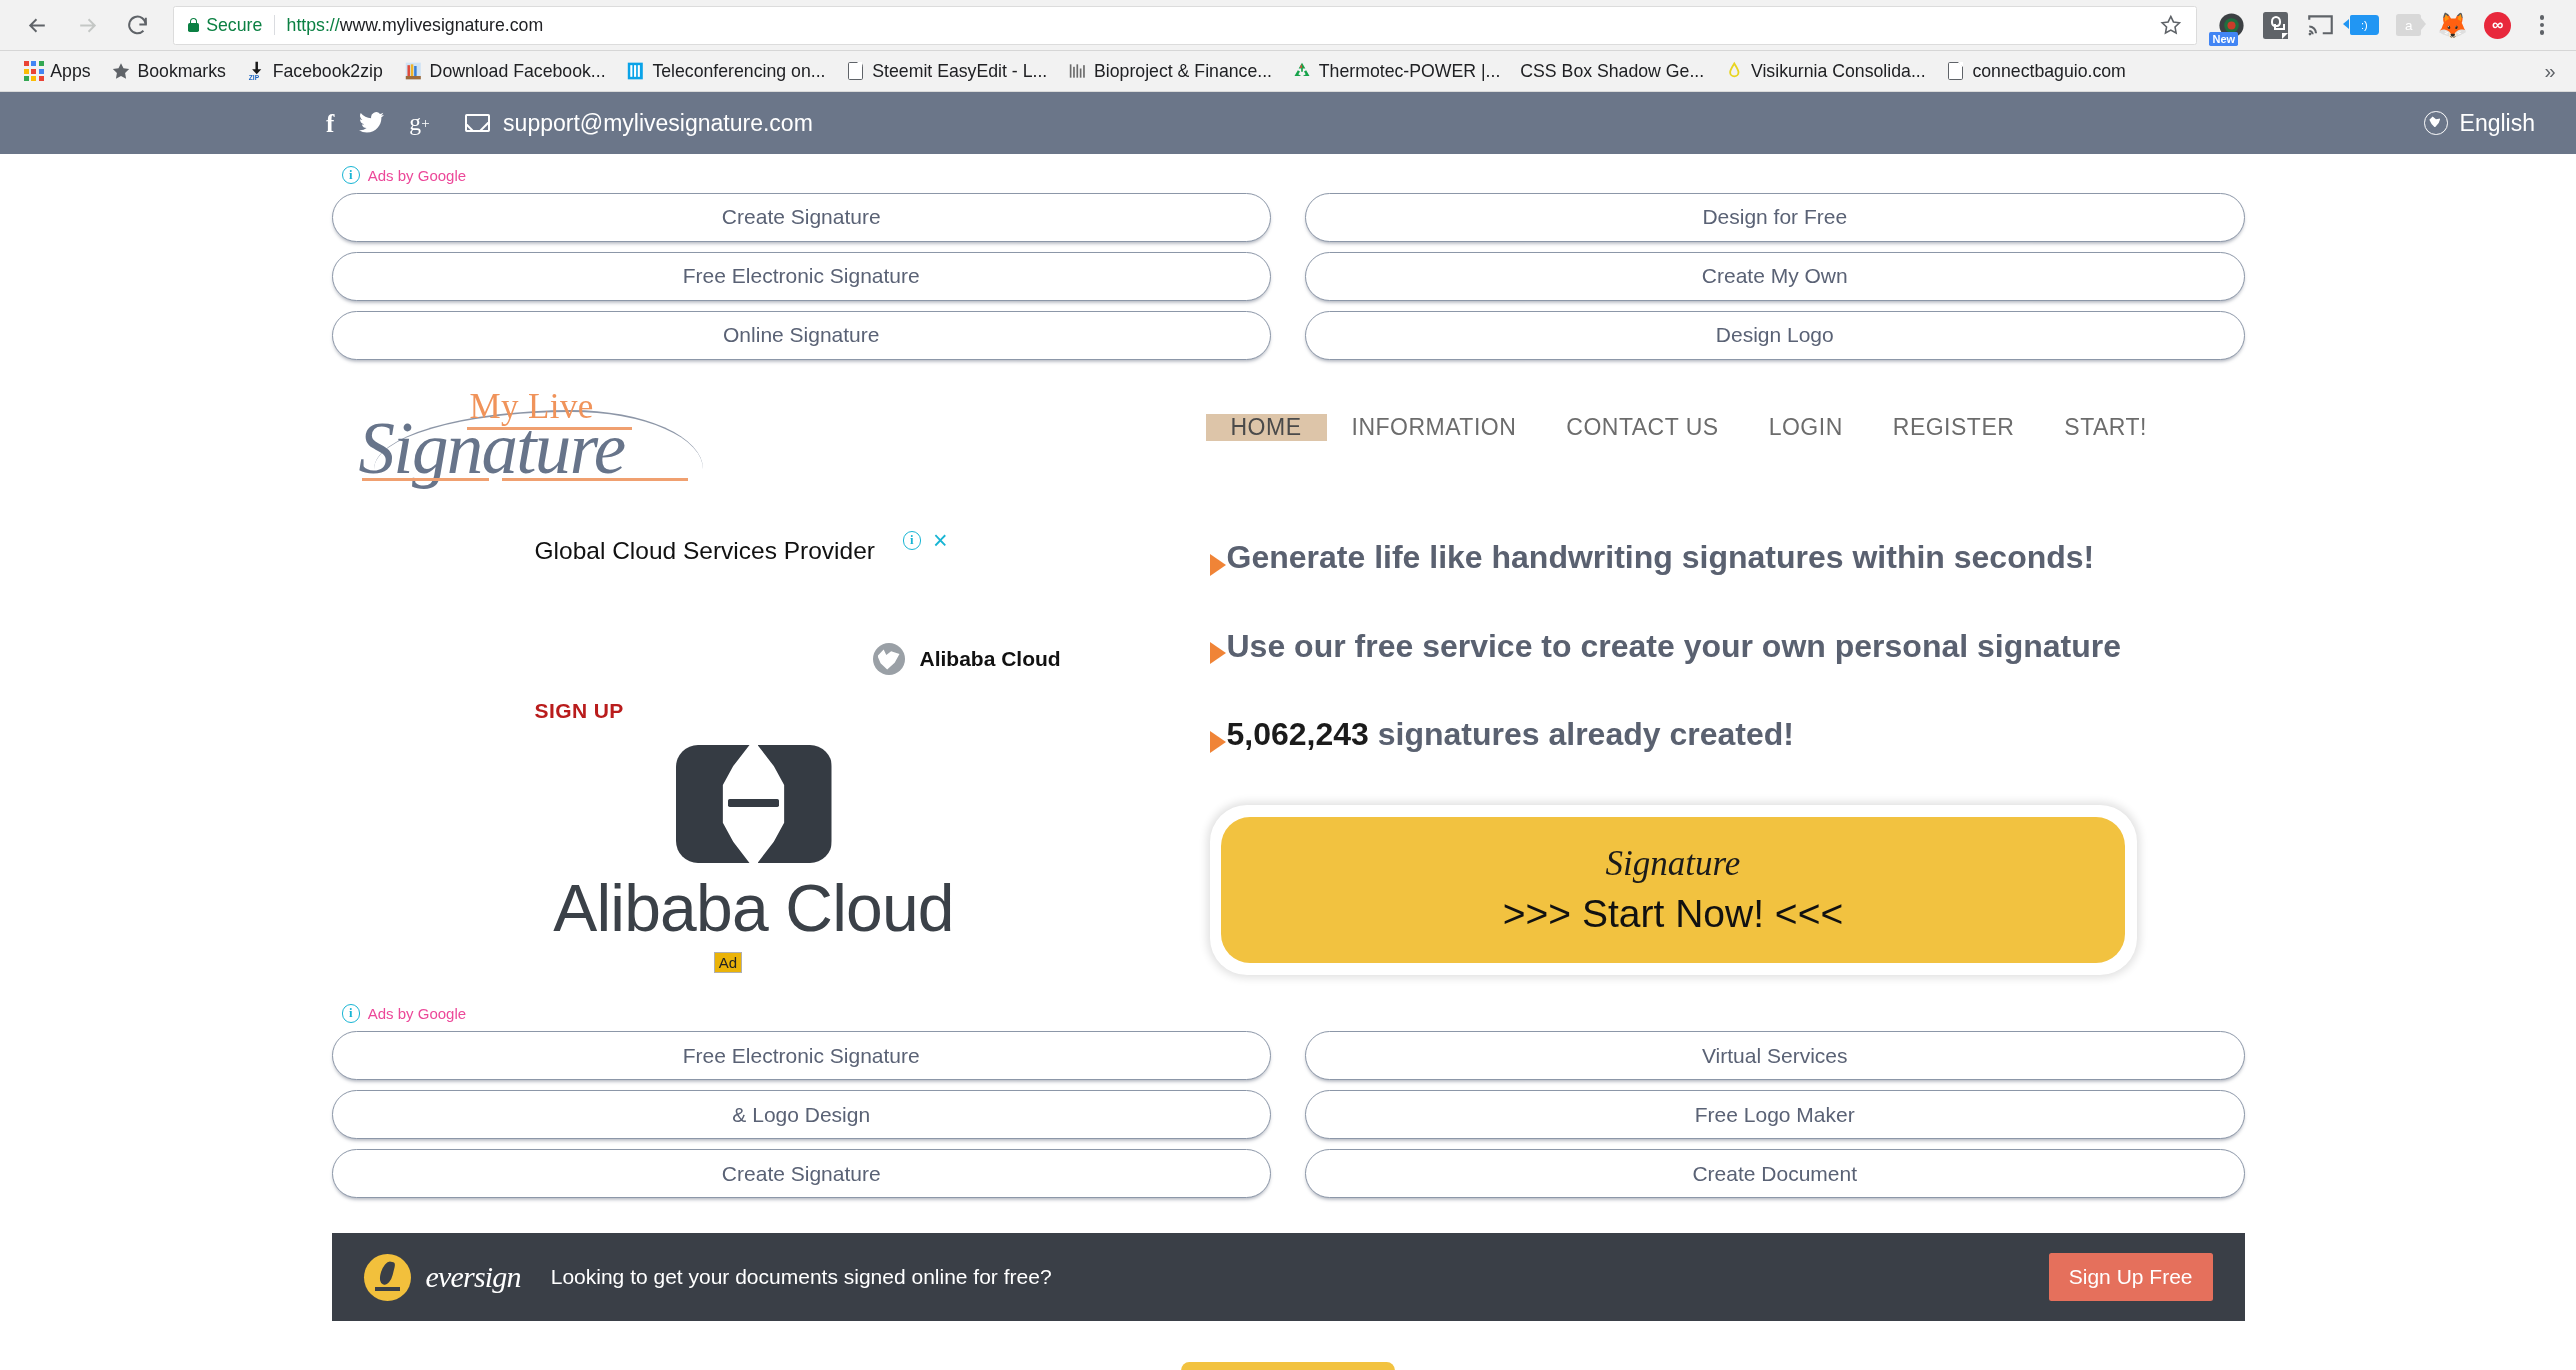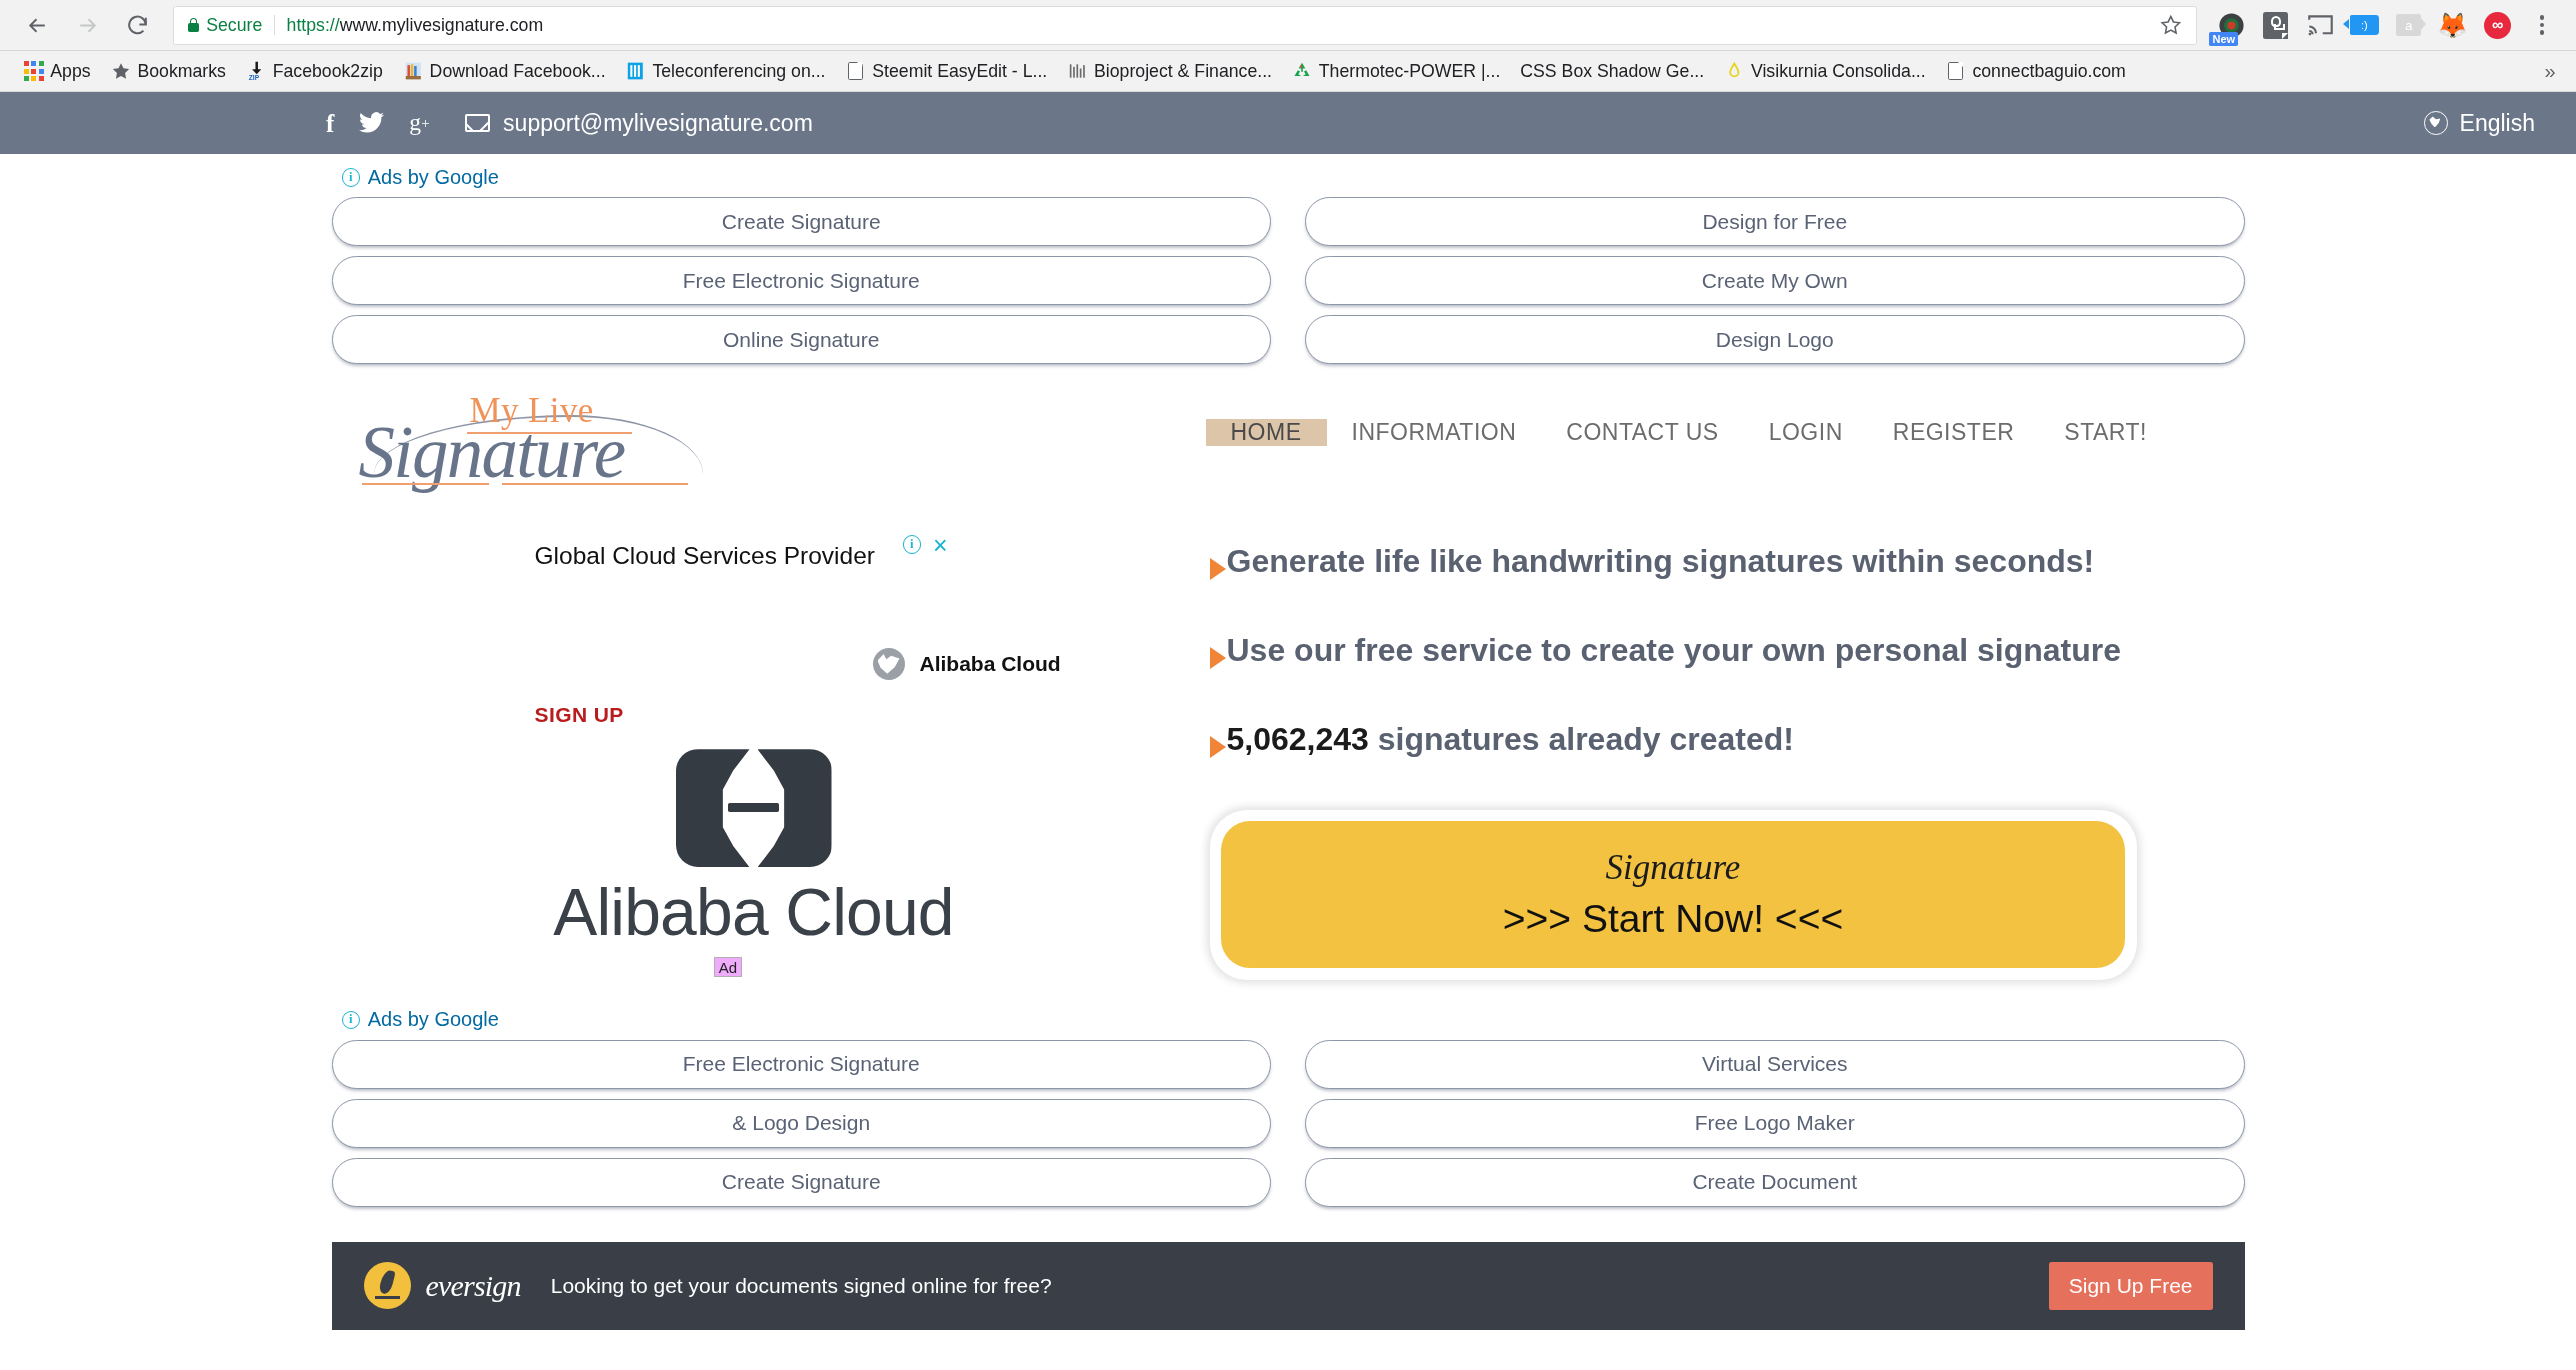--- a/index.html
+++ b/index.html
@@ -150,21 +150,21 @@
   .page { position: relative; width: 100%; background: #fff; }
   .content-wrap { width: 1913px; margin: 0 auto; position: relative; }
 
   .ads-label { display: flex; align-items: center; gap: 7.6px; padding: 11.8px 0 8.4px 10px; }
   .info-circle {
     width: 18.6px; height: 18.6px; border: 1.7px solid #18b5d4; border-radius: 50%;
     color: #18b5d4; font-size: 12.7px; font-weight: bold;
     display: flex; align-items: center; justify-content: center;
     font-family: "Liberation Serif", serif;
   }
-  .ads-label-text { font-size: 20px; color: #0369a1; }
+  .ads-label-text { font-size: 15px; color: #ec4899; }
 
   .ad-grid { display: grid; grid-template-columns: repeat(2, 1fr); column-gap: 34px; row-gap: 10px; }
   .ad-btn {
     height: 49px;
     border: 1.3px solid #8c97a8;
     border-radius: 25px;
     background: #fff;
     display: flex; align-items: center; justify-content: center;
     font-size: 21px; color: #5a6275;
     box-shadow: 0 2.5px 3.4px -0.8px rgba(90,100,120,0.45);
@@ -215,21 +215,21 @@
   .ali-mark .lb, .ali-mark .rb {
     position: absolute; top: 0; width: 74px; height: 118px;
     background: #353b43;
   }
   .ali-mark .lb { left: 0; border-radius: 22px 0 0 22px;
     clip-path: polygon(0 0, 100% 0, 78% 18%, 64% 34%, 64% 66%, 78% 82%, 100% 100%, 0 100%); }
   .ali-mark .rb { right: 0; border-radius: 0 22px 22px 0;
     clip-path: polygon(0 0, 100% 0, 100% 100%, 0 100%, 22% 82%, 36% 66%, 36% 34%, 22% 18%); }
   .ali-mark .dash { position: absolute; left: 52px; top: 54px; width: 51px; height: 8.4px; background: #353b43; border-radius:1.7px; }
   .ali-text { font-size: 66px; color: #3b4148; letter-spacing: -0.8px; margin-top: 6.8px; }
-  .ad-badge { margin-top: 6.8px; align-self: flex-start; margin-left: 179px; border: 0.8px solid #b0b0b0; background:#f0abfc; font-size: 15px; padding: 0.8px 4.2px; color: #222; }
+  .ad-badge { margin-top: 6.8px; align-self: flex-start; margin-left: 179px; border: 0.8px solid #b0b0b0; background:#eab308; font-size: 15px; padding: 0.8px 4.2px; color: #222; }
 
   
   .bullet { display: flex; align-items: flex-end; gap: 1px; margin-bottom: 52px; }
   .tri { width: 0; height: 0; border-style: solid; border-width: 11px 0 11px 16px; border-color: transparent transparent transparent #f08437; margin-top: 8.4px; flex: 0 0 auto; }
   .bullet-text { font-size: 32px; font-weight: bold; color: #5a6170; line-height: 1.15; }
   .bullet-text .count { color: #1b1b1b; }
 
   .cta-shell {
     width: 927px; height: 170px;
     background: #ffffff;

